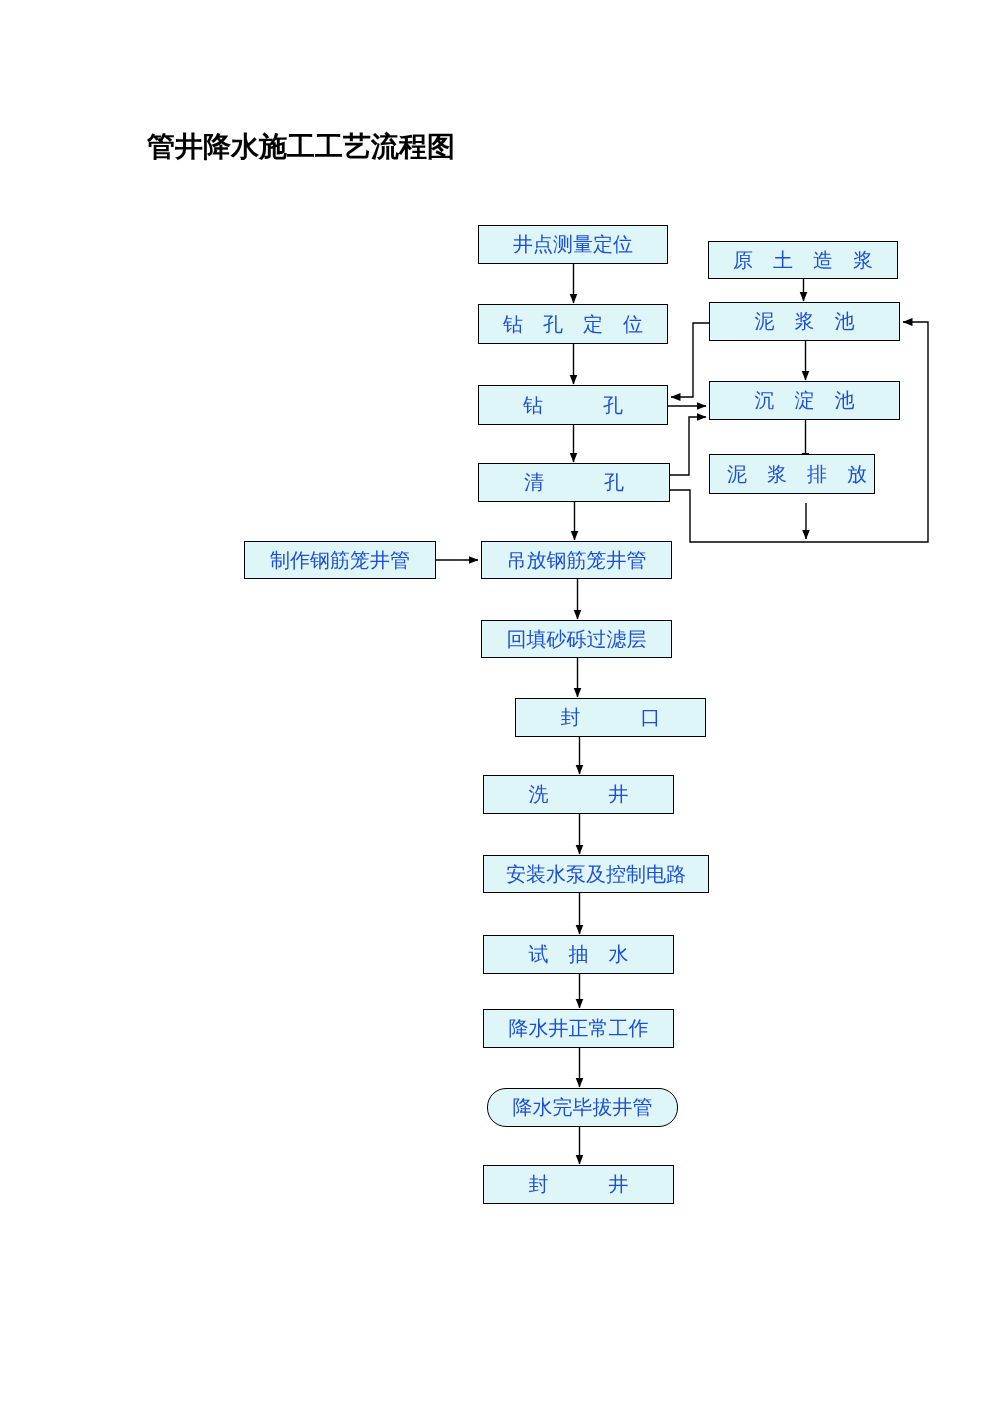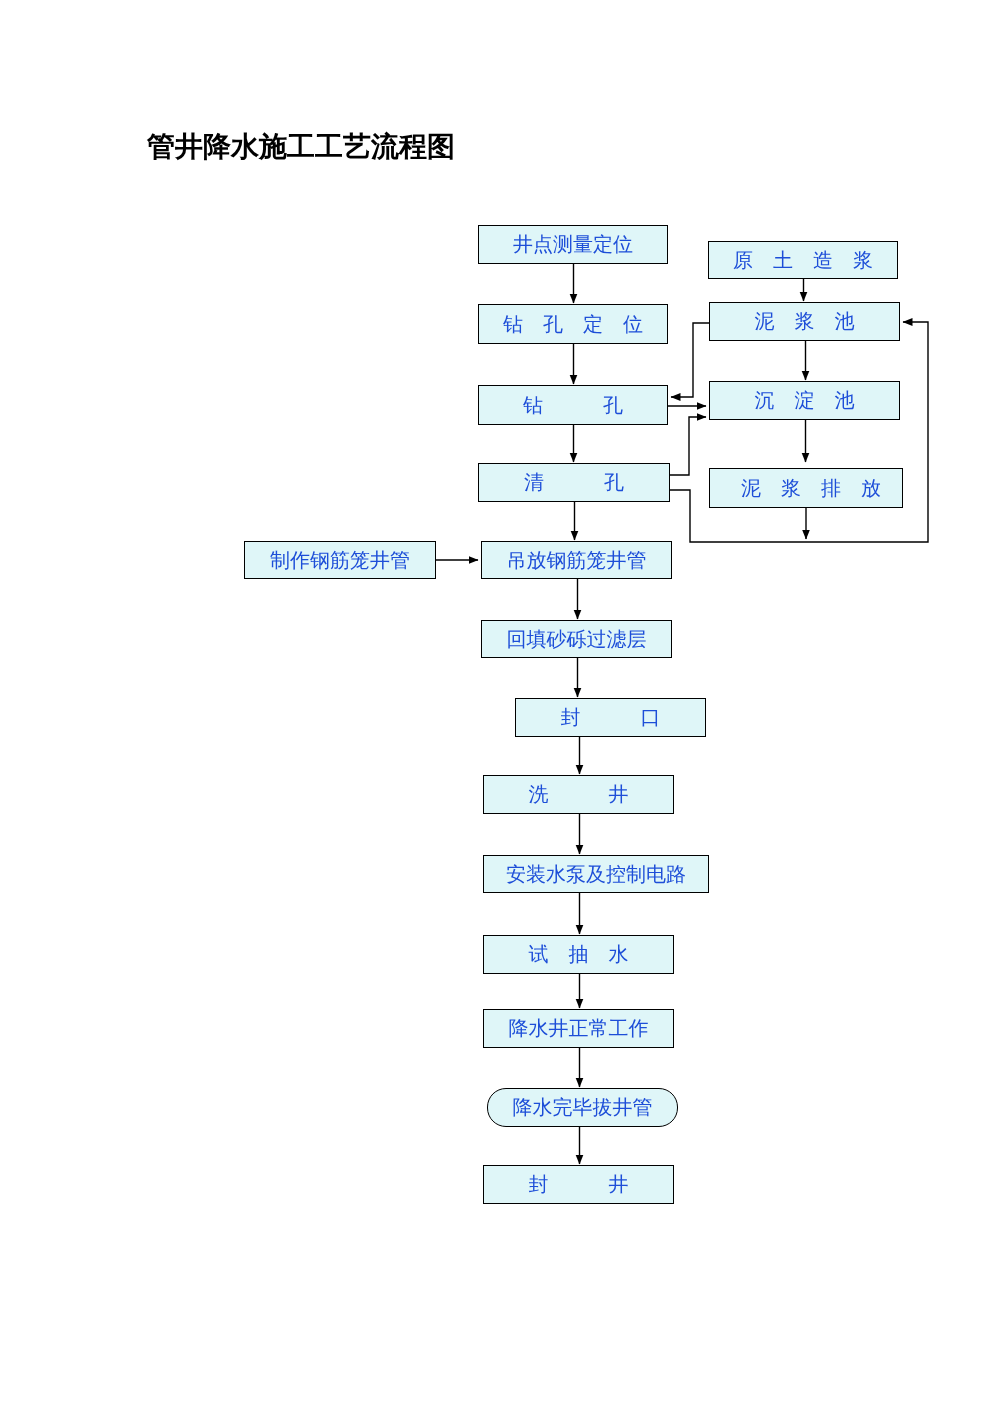--- a/index.html
+++ b/index.html
@@ -100,15 +100,15 @@
       <div class="node" style="left: 483px; top: 775px; width: 191px; height: 39px; line-height: 37px;"><span>洗　　　井</span></div>
       <div class="node" style="left: 483px; top: 855px; width: 226px; height: 38px; line-height: 36px;"><span>安装水泵及控制电路</span></div>
       <div class="node" style="left: 483px; top: 935px; width: 191px; height: 39px; line-height: 37px; text-align: center;"><span>试　抽　水</span></div>
       <div class="node" style="left: 483px; top: 1009px; width: 191px; height: 39px; line-height: 37px;"><span>降水井正常工作</span></div>
       <div class="node" style="left: 487px; top: 1088px; width: 191px; height: 39px; line-height: 37px; border-radius: 19px;"><span>降水完毕拔井管</span></div>
       <div class="node" style="left: 483px; top: 1165px; width: 191px; height: 39px; line-height: 37px;"><span>封　　　井</span></div>
       <div class="node" style="left: 244px; top: 541px; width: 192px; height: 38px; line-height: 36px;"><span>制作钢筋笼井管</span></div>
       <div class="node" style="left: 708px; top: 241px; width: 190px; height: 38px; line-height: 36px;"><span>原　土　造　浆</span></div>
       <div class="node" style="left: 709px; top: 302px; width: 191px; height: 39px; line-height: 37px;"><span>泥　浆　池</span></div>
       <div class="node" style="left: 709px; top: 381px; width: 191px; height: 39px; line-height: 37px;"><span>沉　淀　池</span></div>
-      <div class="node" style="left: 709px; top: 468px; width: 194px; height: 40px; line-height: 38px; padding-left: 10px;"><span>泥　浆　排　放</span></div>
+      <div class="node" style="left: 709px; top: 454px; width: 166px; height: 40px; line-height: 38px; padding-left: 10px;"><span>泥　浆　排　放</span></div>
     </div>
 </div>
 
 </body></html>

